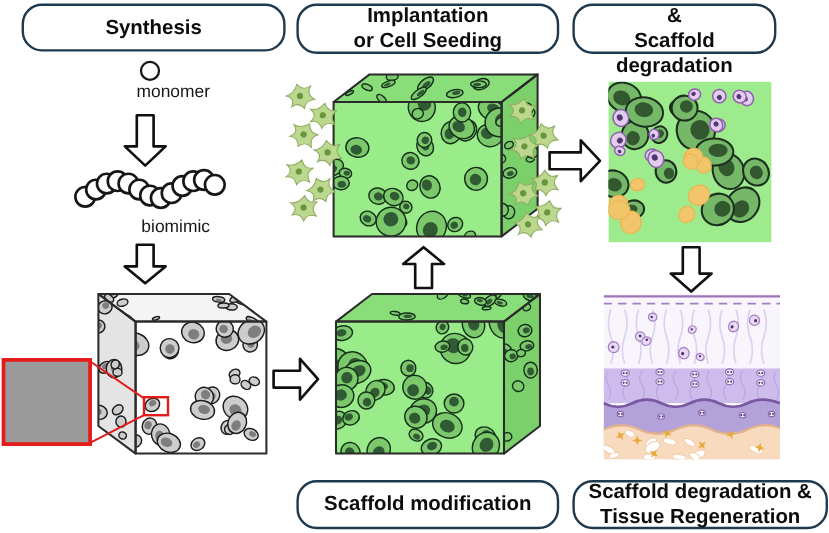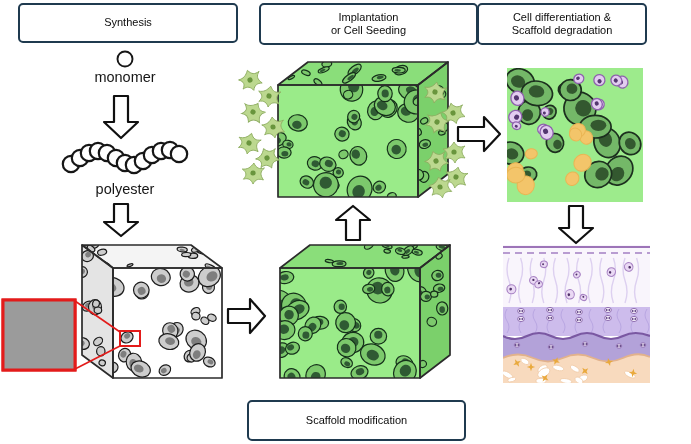--- a/index.html
+++ b/index.html
@@ -2,26 +2,26 @@
 <html style="--box-border: #1f3a4f; --red-accent: #e31b1a; --scaffold-green: #9aeb89; --diff-green: #9deb8c; --lavender-cell: #e2ccf0; --purple-nucleus: #533670; --orange-cell: #f3c56a; --tissue-layer1: #f9f5fc; --tissue-layer2: #cdbcec; --tissue-layer3: #b3a2d9; --tissue-layer4: #f8dabe; --sparkle-gold: #e9a93d;"><head>
 <meta charset="utf-8">
 <style>
   html,body{margin:0;padding:0;background:#fff;}
   #stage{
     position:relative;width:691px;height:444px;background:#fff;overflow:hidden;
     font-family:"Liberation Sans", sans-serif;color:#0c0c0c;
   }
   .label-box{
     position:absolute;background:#fff;border:2.5px solid var(--box-border,#1f3a4f);
-    border-radius:5px;display:flex;align-items:center;justify-content:center;
-    text-align:center;font-size:11px;line-height:1.22;white-space:pre-line;
-    box-sizing:border-box;padding:2px 6px;
+    border-radius:17px;display:flex;align-items:center;justify-content:center;
+    text-align:center;font-size:17px;line-height:1.22;white-space:pre-line;
+    box-sizing:border-box;padding:2px 6px;font-weight:bold;
   }
   .small-label{
-    position:absolute;text-align:center;font-size:14.5px;line-height:1.2;
+    position:absolute;text-align:right;font-size:14.5px;line-height:1.2;
     white-space:pre-line;color:#151515;
   }
   svg{position:absolute;left:0;top:0;}
   
   .face-gray-front{fill:#ffffff}.face-gray-top{fill:#f4f4f4}.face-gray-left{fill:#e4e4e4}
   .face-green-front{fill:var(--scaffold-green,#9aeb89)}
   .face-green-top{fill:#8ade7a}.face-green-side{fill:#7bd06b}
   .cube-edge{fill:none;stroke:#2b2b2b;stroke-width:1.7;stroke-linejoin:round}
   
   .pore-outer-gray{fill:#cdcdcd;stroke:#1c1c1c;stroke-width:1.2}
@@ -716,21 +716,23 @@
           <path d="M0,-4.2 L1.1,-1.1 L4.2,0 L1.1,1.1 L0,4.2 L-1.1,1.1 L-4.2,0 L-1.1,-1.1 Z" transform="translate(585,371) rotate(50)" class="sparkle"></path>
           <path d="M0,-4.2 L1.1,-1.1 L4.2,0 L1.1,1.1 L0,4.2 L-1.1,1.1 L-4.2,0 L-1.1,-1.1 Z" transform="translate(609,362) rotate(75)" class="sparkle"></path>
           <path d="M0,-4.2 L1.1,-1.1 L4.2,0 L1.1,1.1 L0,4.2 L-1.1,1.1 L-4.2,0 L-1.1,-1.1 Z" transform="translate(633,373) rotate(100)" class="sparkle"></path>
           <path d="M0,-4.2 L1.1,-1.1 L4.2,0 L1.1,1.1 L0,4.2 L-1.1,1.1 L-4.2,0 L-1.1,-1.1 Z" transform="translate(545,378) rotate(125)" class="sparkle"></path>
           <path d="M0,-4.2 L1.1,-1.1 L4.2,0 L1.1,1.1 L0,4.2 L-1.1,1.1 L-4.2,0 L-1.1,-1.1 Z" transform="translate(517,363) rotate(150)" class="sparkle"></path>
         </g>
     </g>
   </svg>
 
   <div class="label-box" style="left:18px;top:3px;width:220px;height:40px">Synthesis</div>
-  <div class="label-box" style="left:259px;top:3px;width:219px;height:42px">Implantation
+  <div class="label-box" style="left:247px;top:3px;width:219px;height:42px">Implantation
 or Cell Seeding</div>
   <div class="label-box" style="left:477px;top:3px;width:170px;height:42px">Cell differentiation &amp;
 Scaffold degradation</div>
   <div class="label-box" style="left:247px;top:400px;width:219px;height:41px">Scaffold modification</div>
+  <div class="label-box" style="left:477px;top:400px;width:213px;height:41px">Scaffold degradation &amp;
+Tissue Regeneration</div>
 
   <div class="small-label" style="left:75px;top:69px;width:100px">monomer</div>
-  <div class="small-label" style="left:75px;top:181px;width:100px">polyester</div>
+  <div class="small-label" style="left:75px;top:181px;width:100px">biomimic</div>
 </div>
 
 </body></html>

